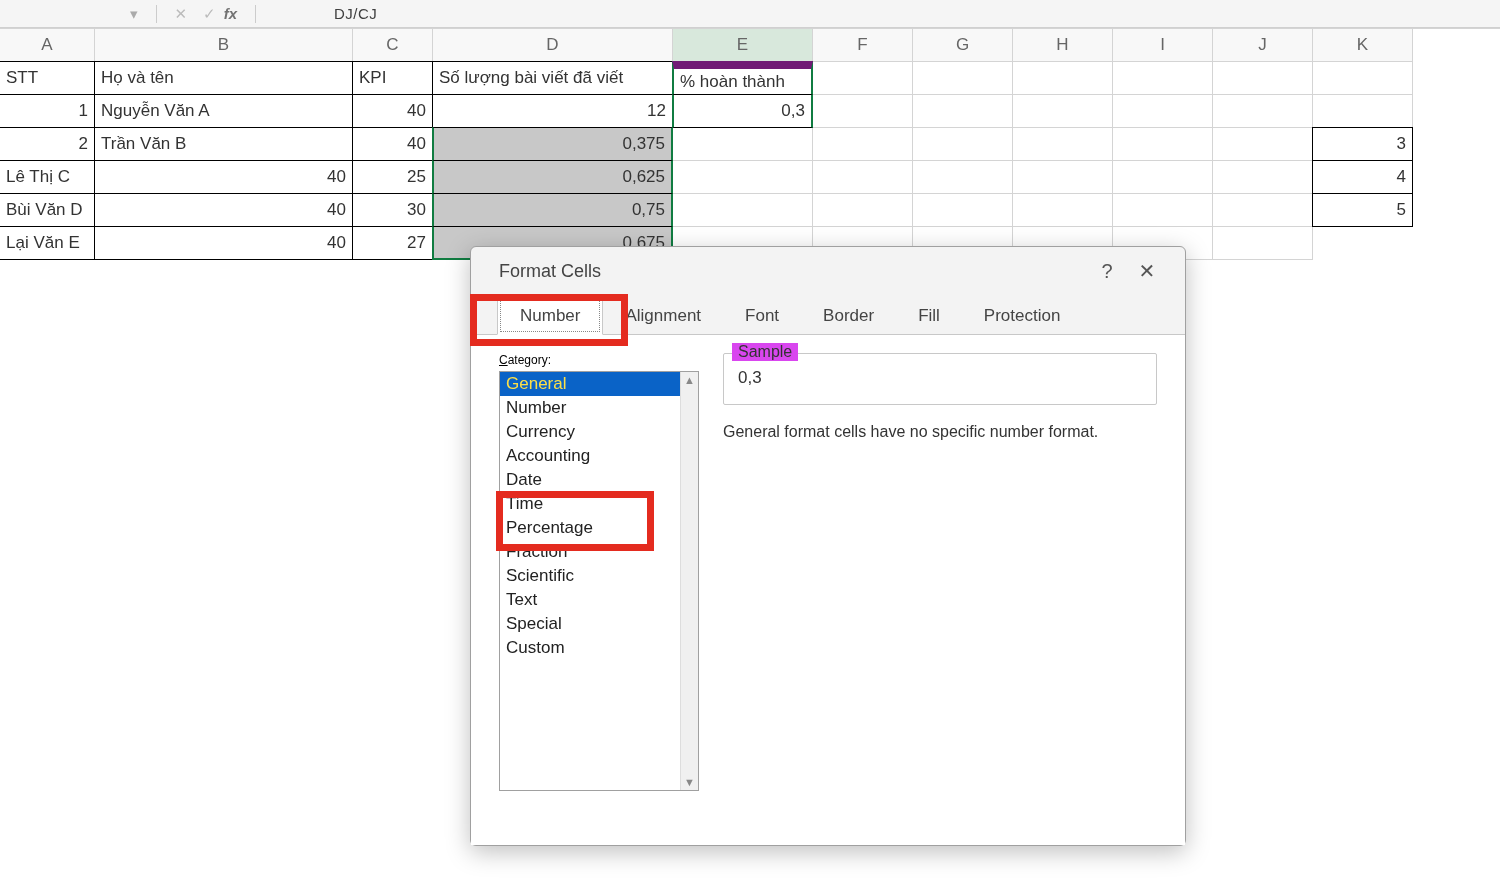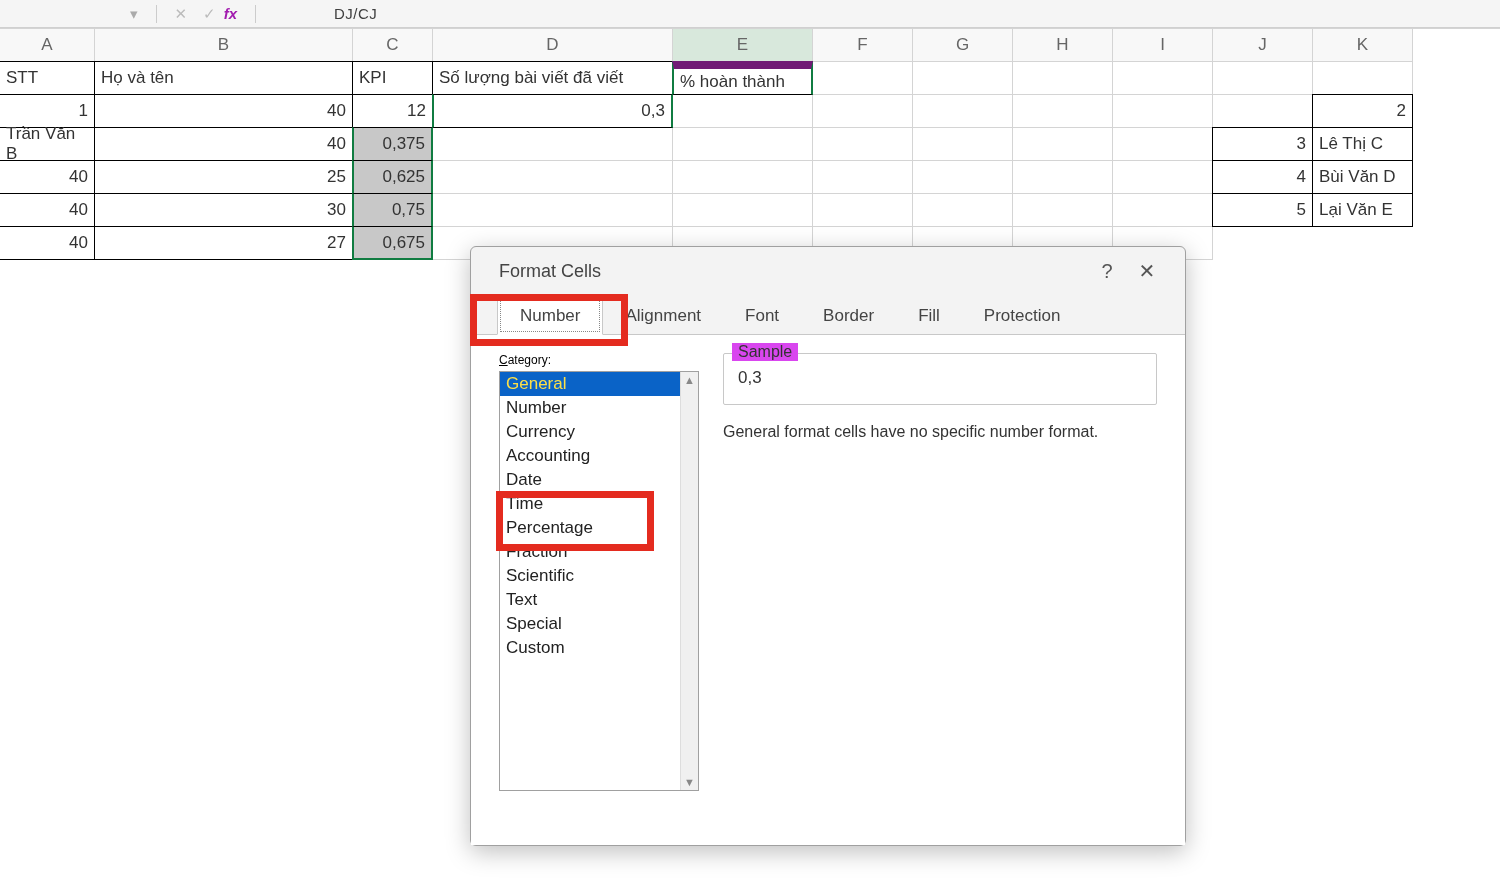--- a/index.html
+++ b/index.html
@@ -19,21 +19,21 @@
     background: #f5f5f5;
     border-bottom: 1px solid #d0d0d0;
     display: flex;
     align-items: center;
     padding-left: 130px;
     gap: 8px;
     color: #888;
     font-size: 15px;
   }
   .fbar-sep { width: 1px; height: 18px; background: #ccc; margin: 0 10px; }
-  .fbar-fx { font-style: italic; font-weight: bold; color: #a21caf; }
+  .fbar-fx { font-style: italic; font-weight: bold; color: #737373; }
   .fbar-text { color: #404040; letter-spacing: 0.5px; text-align: right; }
 
   
   .grid {
     display: grid;
     grid-template-columns: 95px 258px 80px 240px 140px repeat(6, 100px);
     grid-auto-rows: 33px;
     background: #fff;
     border-top: 1px solid #d4d4d4;
   }
@@ -208,20 +208,21 @@
   <div class="cell bordered">Số lượng bài viết đã viết</div>
   <div class="cell bordered sel-top sel-left sel-right">% hoàn thành</div>
   <div class="cell"></div>
   <div class="cell"></div>
   <div class="cell"></div>
   <div class="cell"></div>
   <div class="cell"></div>
   <div class="cell"></div>
 
   <div class="cell bordered num">1</div>
+  <div class="cell bordered">Nguyễn Văn A</div>
   <div class="cell bordered num">40</div>
   <div class="cell bordered num">12</div>
   <div class="cell bordered num sel-left sel-right">0,3</div>
   <div class="cell"></div>
   <div class="cell"></div>
   <div class="cell"></div>
   <div class="cell"></div>
   <div class="cell"></div>
   <div class="cell"></div>
 

